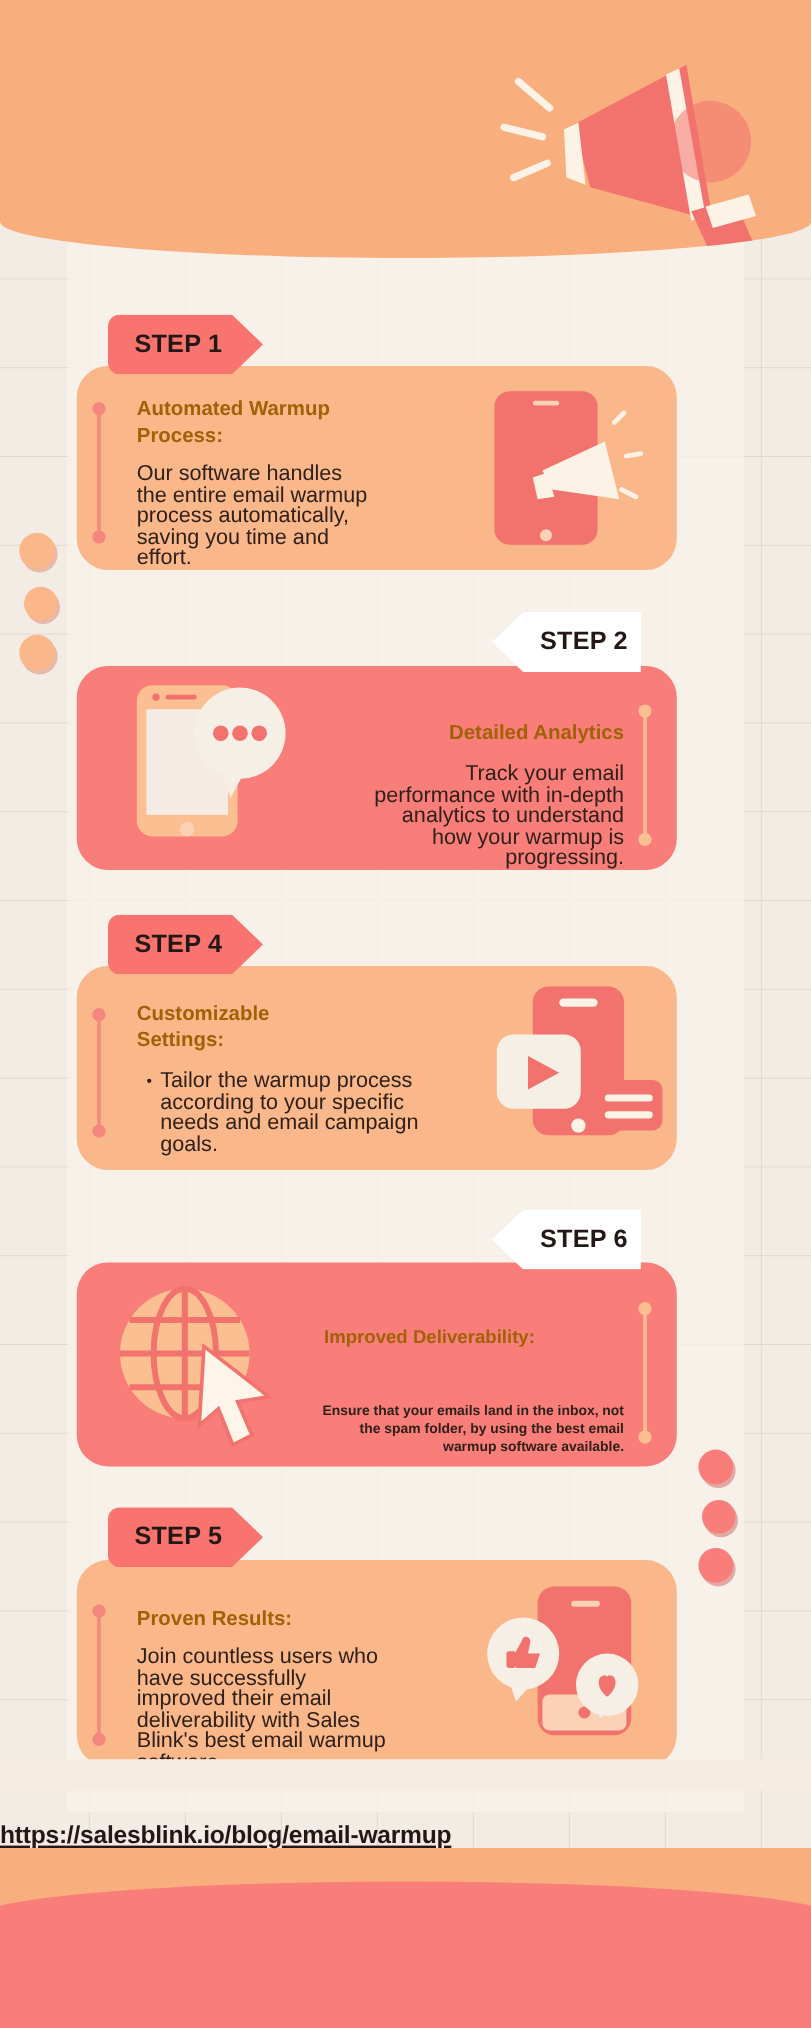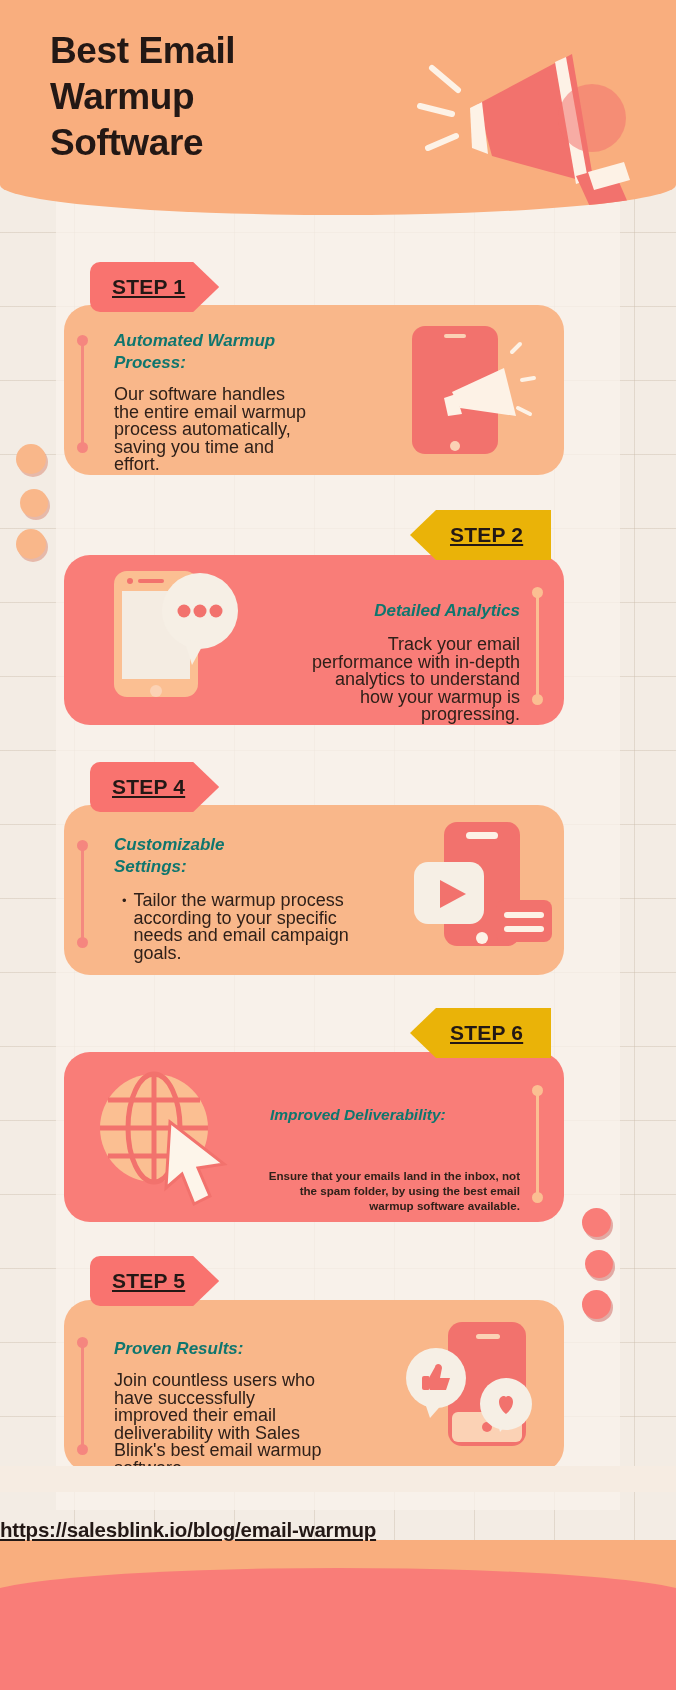--- a/index.html
+++ b/index.html
@@ -55,35 +55,35 @@
   
   .step{position:absolute;left:0;width:676px;}
   .card{
     position:absolute;border-radius:26px;
   }
   .card.peach{background:#f9b78a;}
   .card.coral{background:#f97d78;}
 
   .tag{
     position:absolute;height:50px;display:flex;align-items:center;
-    font-weight:bold;font-size:21px;color:#231815;letter-spacing:.2px;text-decoration:underline;
+    font-weight:bold;font-size:21px;color:#231815;letter-spacing:.2px;
   }
   .tag.left{
     padding-left:22px;padding-right:34px;
     border-top-left-radius:10px;border-bottom-left-radius:10px;
     background:#f9736f;
     clip-path:polygon(0 0, calc(100% - 26px) 0, 100% 50%, calc(100% - 26px) 100%, 0 100%);
   }
   .tag.right{
-    padding-left:40px;padding-right:28px;
-    background:#eab308;
+    padding-left:40px;padding-right:11px;
+    background:#ffffff;
     clip-path:polygon(26px 0, 100% 0, 100% 100%, 26px 100%, 0 50%);
   }
 
-  .c-title{font-weight:bold;font-size:17px;color:#0f766e;line-height:22px;font-style:italic;}
+  .c-title{font-weight:bold;font-size:17px;color:#a16207;line-height:22px;}
   .c-title.sm{font-size:15.5px;}
   .c-body{font-size:18px;line-height:17.5px;color:#2f2019;}
   .c-body.tiny{font-size:11.6px;line-height:15px;}
 
   .rail{position:absolute;width:3px;background:#f5867f;}
   .rail.onpeach{background:#f4897f;}
   .rail-dot{position:absolute;width:11px;height:11px;border-radius:50%;background:#f5867f;left:-4px;}
   .rail.light{background:#fbbf92;}
   .rail.light .rail-dot{background:#fbbf92;}
 
@@ -116,25 +116,20 @@
 </style>
 </head>
 <body>
 
 <div class="page">
 
   <div class="grid"></div>
   <div class="panel"></div>
 
   <div class="header">
-    <div class="header-title">
-      <div>Best Email</div>
-      <div>Warmup</div>
-      <div>Software</div>
-    </div>
 
 
     <div class="mega-wrap">
       <svg width="250" height="175" viewBox="0 0 250 175">
 
         <g stroke="#fdf2e6" stroke-width="6" stroke-linecap="round">
           <line x1="16" y1="24" x2="42" y2="46"></line>
           <line x1="4" y1="62" x2="36" y2="70"></line>
           <line x1="12" y1="104" x2="40" y2="92"></line>
         </g>

